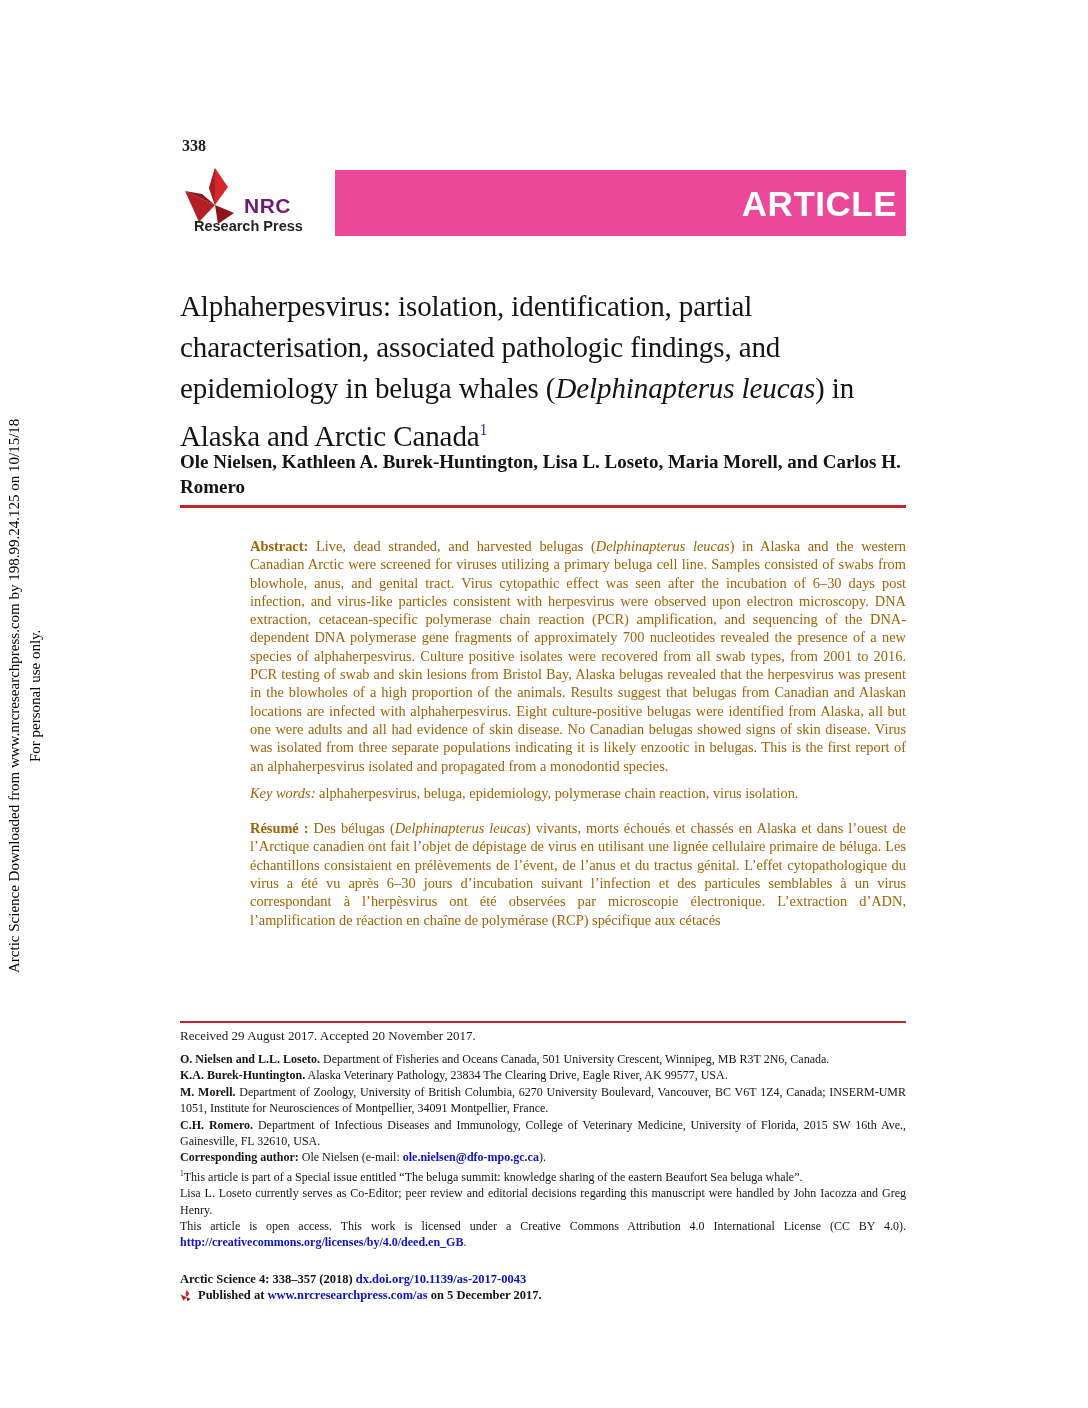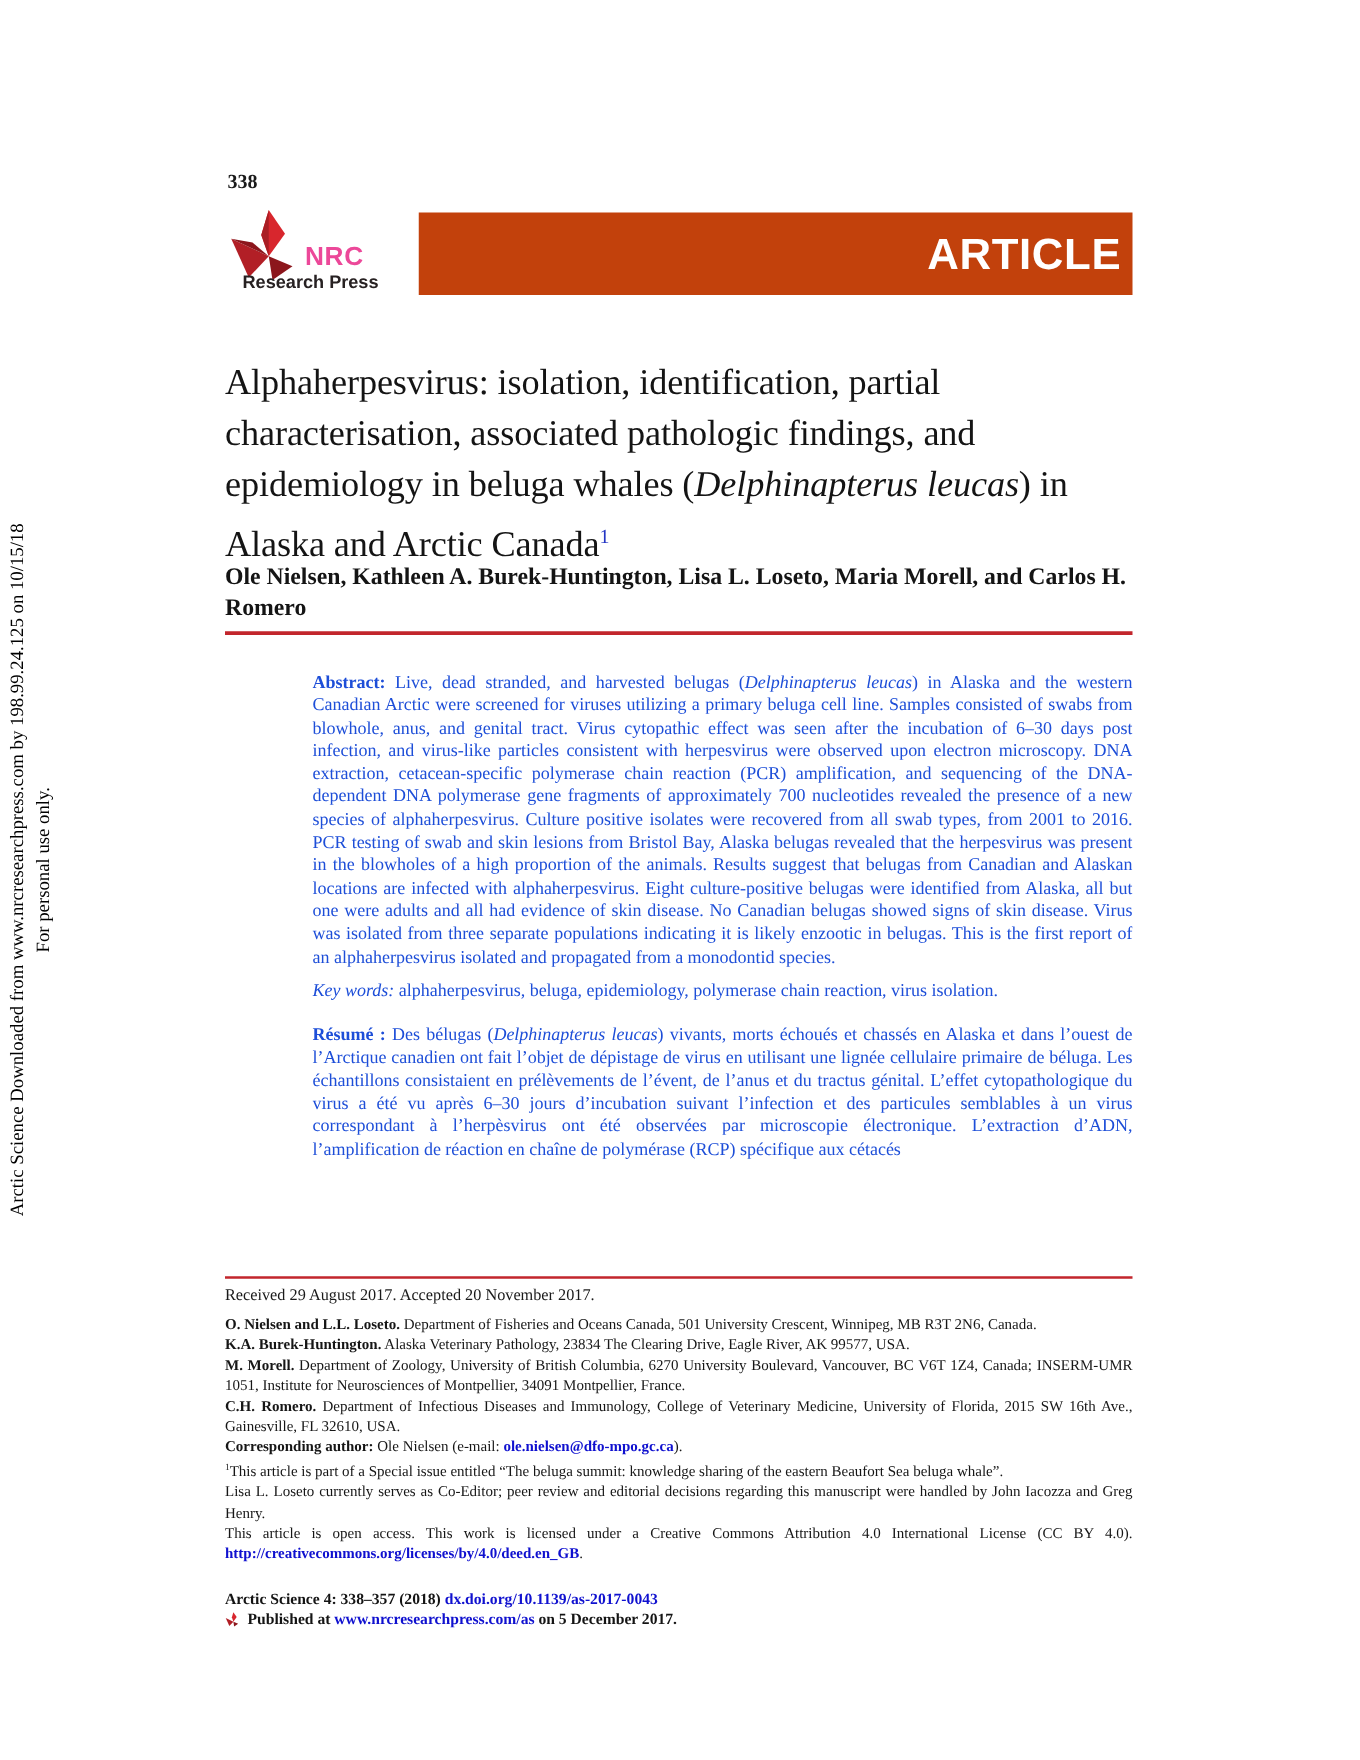--- a/index.html
+++ b/index.html
@@ -15,43 +15,43 @@
     font-size:15px;color:#000;
   }
   .sidebar-note div{line-height:21px;text-align:center;white-space:nowrap;}
   
   .page{position:absolute;left:180px;top:0;width:726px;}
   .page-number{position:absolute;top:137px;left:2px;font-size:16px;font-weight:bold;}
   
   .logo{position:absolute;top:166px;left:0;width:150px;height:76px;}
   .logo svg{position:absolute;top:0;left:2px;}
   .logo .nrc{position:absolute;left:64px;top:28px;font-family:"Liberation Sans",sans-serif;
-    font-weight:bold;font-size:21px;color:#ec4899;letter-spacing:.5px;}
+    font-weight:bold;font-size:21px;color:#701a75;letter-spacing:.5px;}
   .logo .rp{position:absolute;left:14px;top:52px;font-family:"Liberation Sans",sans-serif;
     font-weight:bold;font-size:14.5px;color:#272122;}
   .banner{
     position:absolute;top:170px;left:155px;width:571px;height:66px;
-    background:#c2410c;display:flex;align-items:center;justify-content:flex-end;
+    background:#ec4899;display:flex;align-items:center;justify-content:flex-end;
   }
   .banner .banner-label{
     font-family:"Liberation Sans",sans-serif;font-weight:bold;font-size:35px;
     color:#ffffff;padding-right:9px;letter-spacing:.5px;line-height:1;
   }
   
   .title{position:absolute;top:286px;left:0;width:730px;font-size:29px;font-weight:normal;
     line-height:41px;color:#141414;letter-spacing:-.1px;}
   .title .sup{font-size:.55em;vertical-align:super;color:#2335c4;}
   .authors{position:absolute;top:449px;left:0;width:726px;font-size:19px;font-weight:bold;
     line-height:25px;color:#141414;}
   .rule{position:absolute;left:0;width:726px;background:#c2262c;}
   .rule-authors{top:505px;height:3px;}
   .rule-received{top:1021px;height:2px;}
   
   .abstract-wrap{position:absolute;top:537px;left:70px;width:656px;height:478px;
-    overflow:hidden;font-size:14.4px;line-height:18.3px;text-align:justify;color:#1d4ed8;}
+    overflow:hidden;font-size:14.4px;line-height:18.3px;text-align:justify;color:#a16207;}
   .abstract-wrap p{margin:0;}
   .keywords-para{margin-top:9px !important;}
   .resume-para{margin-top:17px !important;}
   .b{font-weight:bold;}
   .i{font-style:italic;}
   
   .received{position:absolute;top:1028px;left:0;width:726px;font-size:13px;line-height:16.4px;}
   .footnotes{position:absolute;top:1051px;left:0;width:726px;font-size:12px;
     line-height:16.4px;text-align:justify;color:#161616;}
   .footnotes p{margin:0;}

